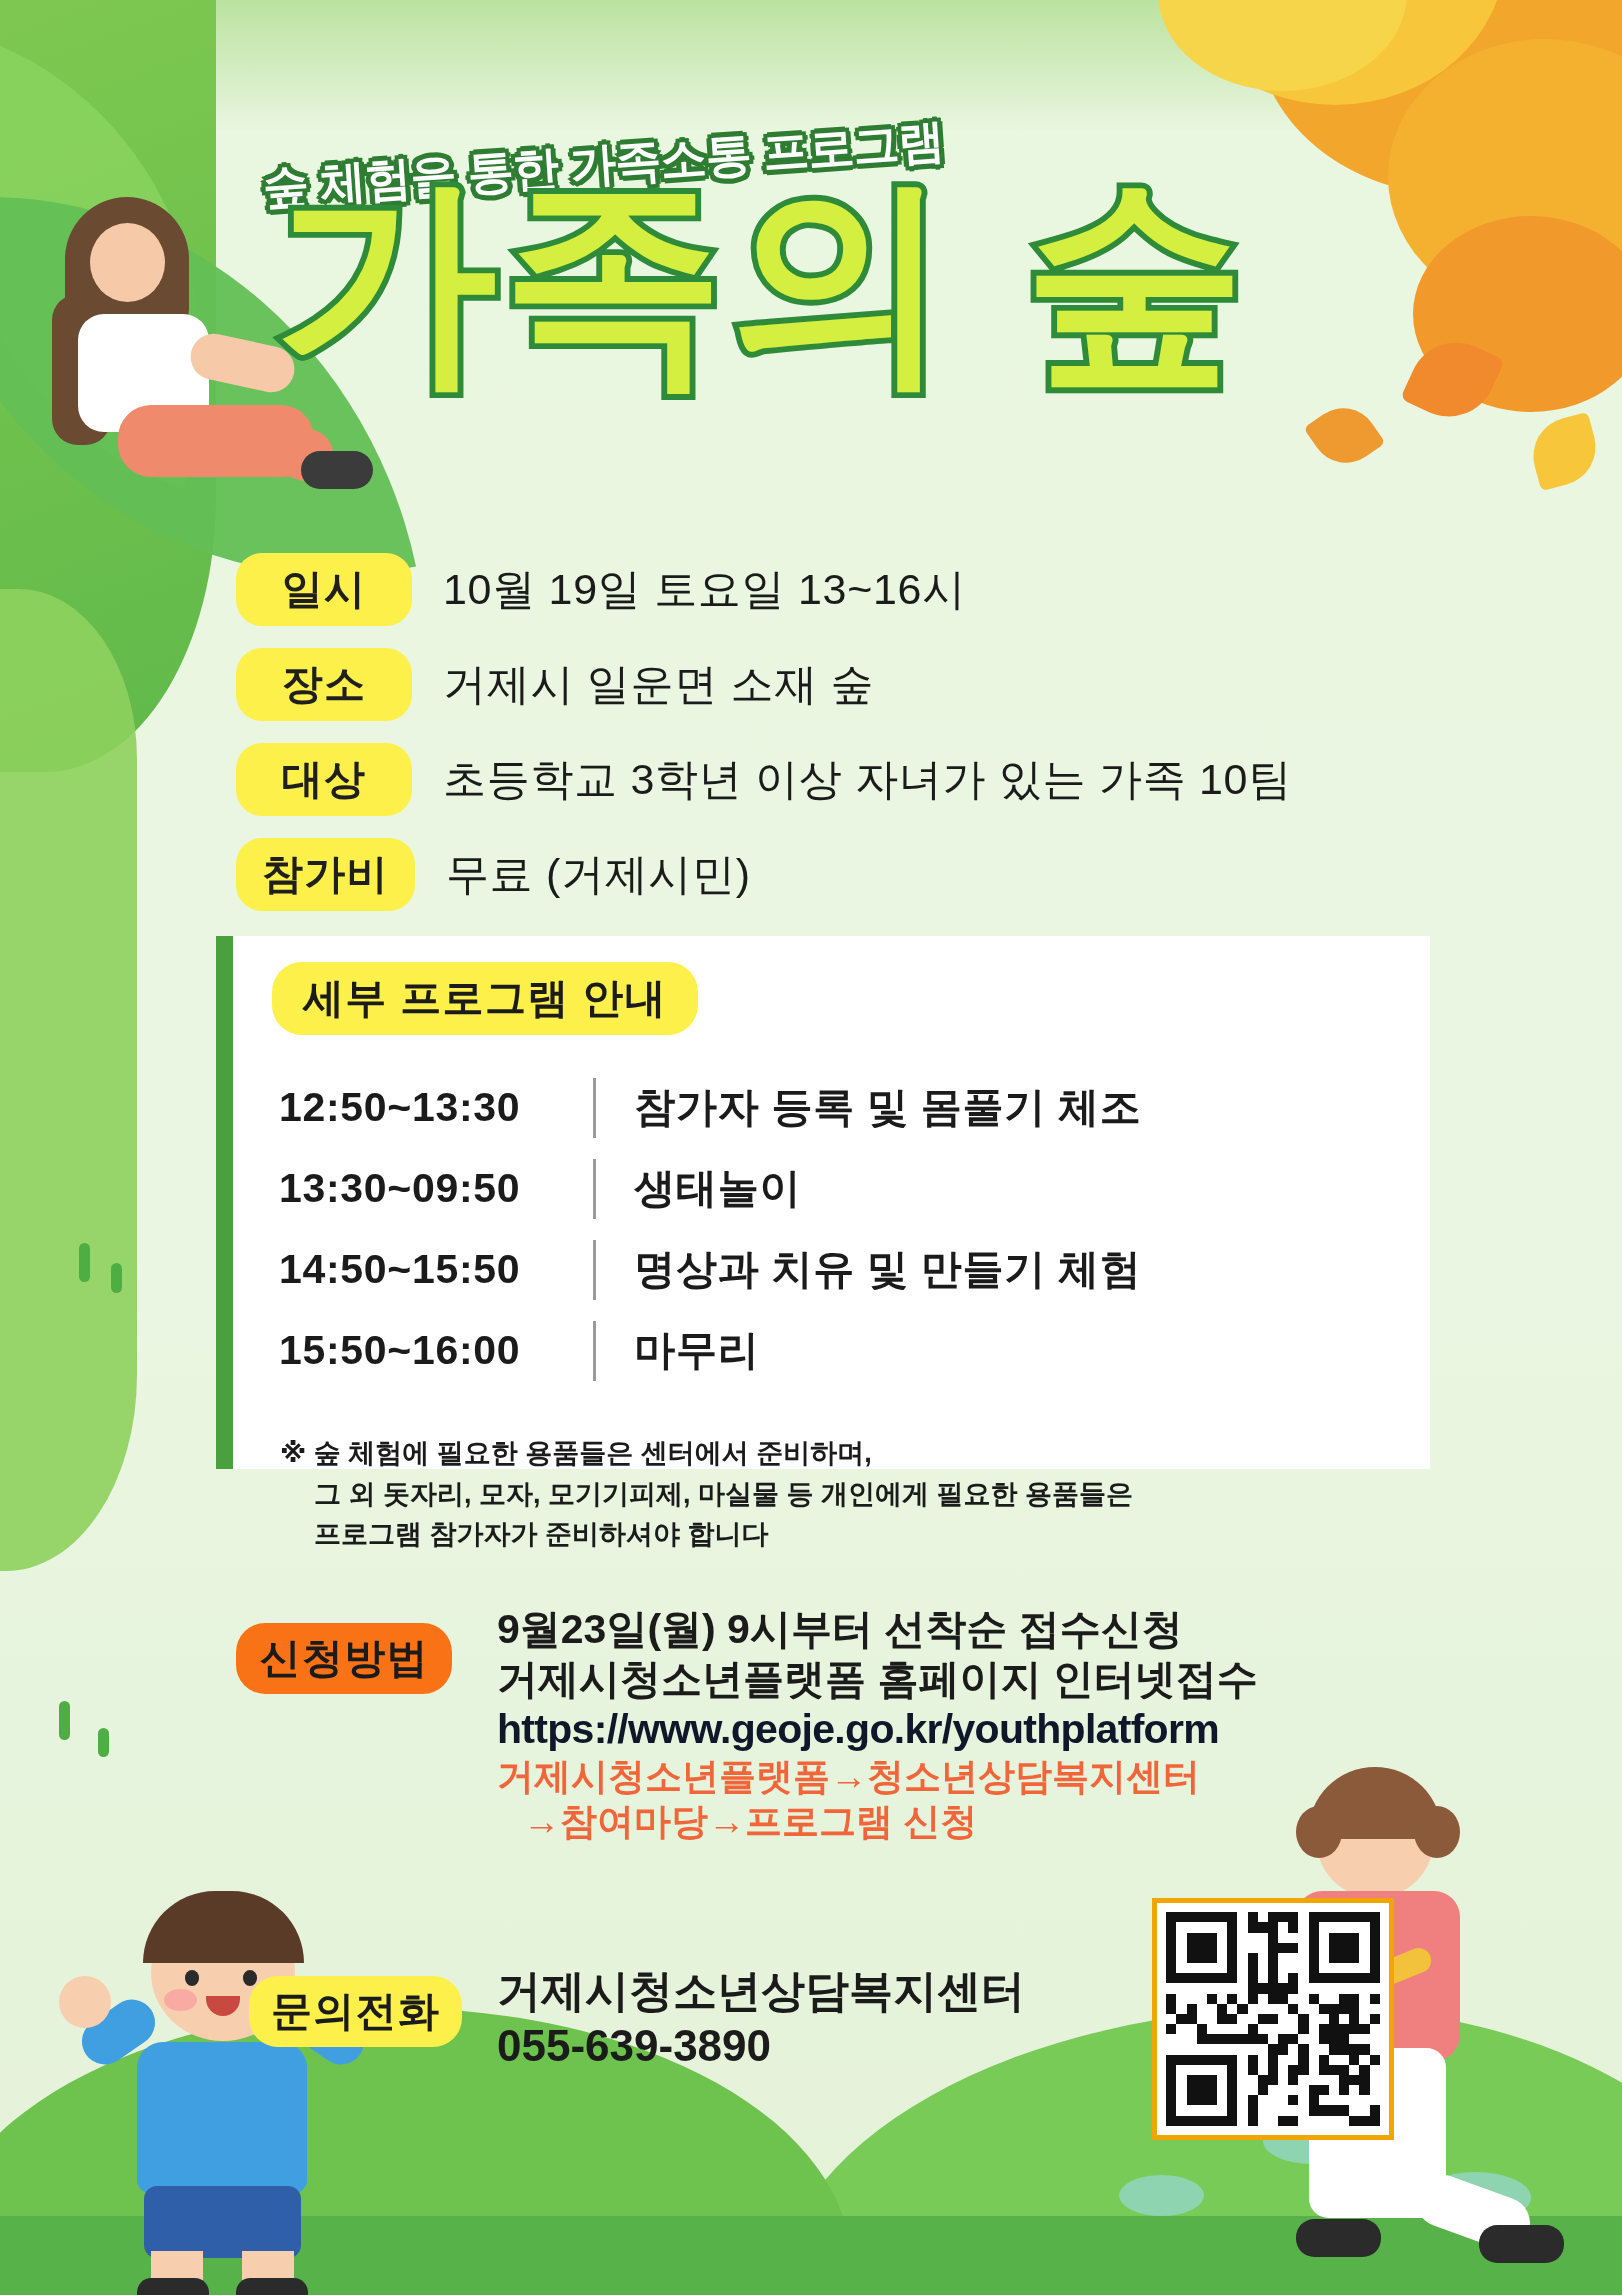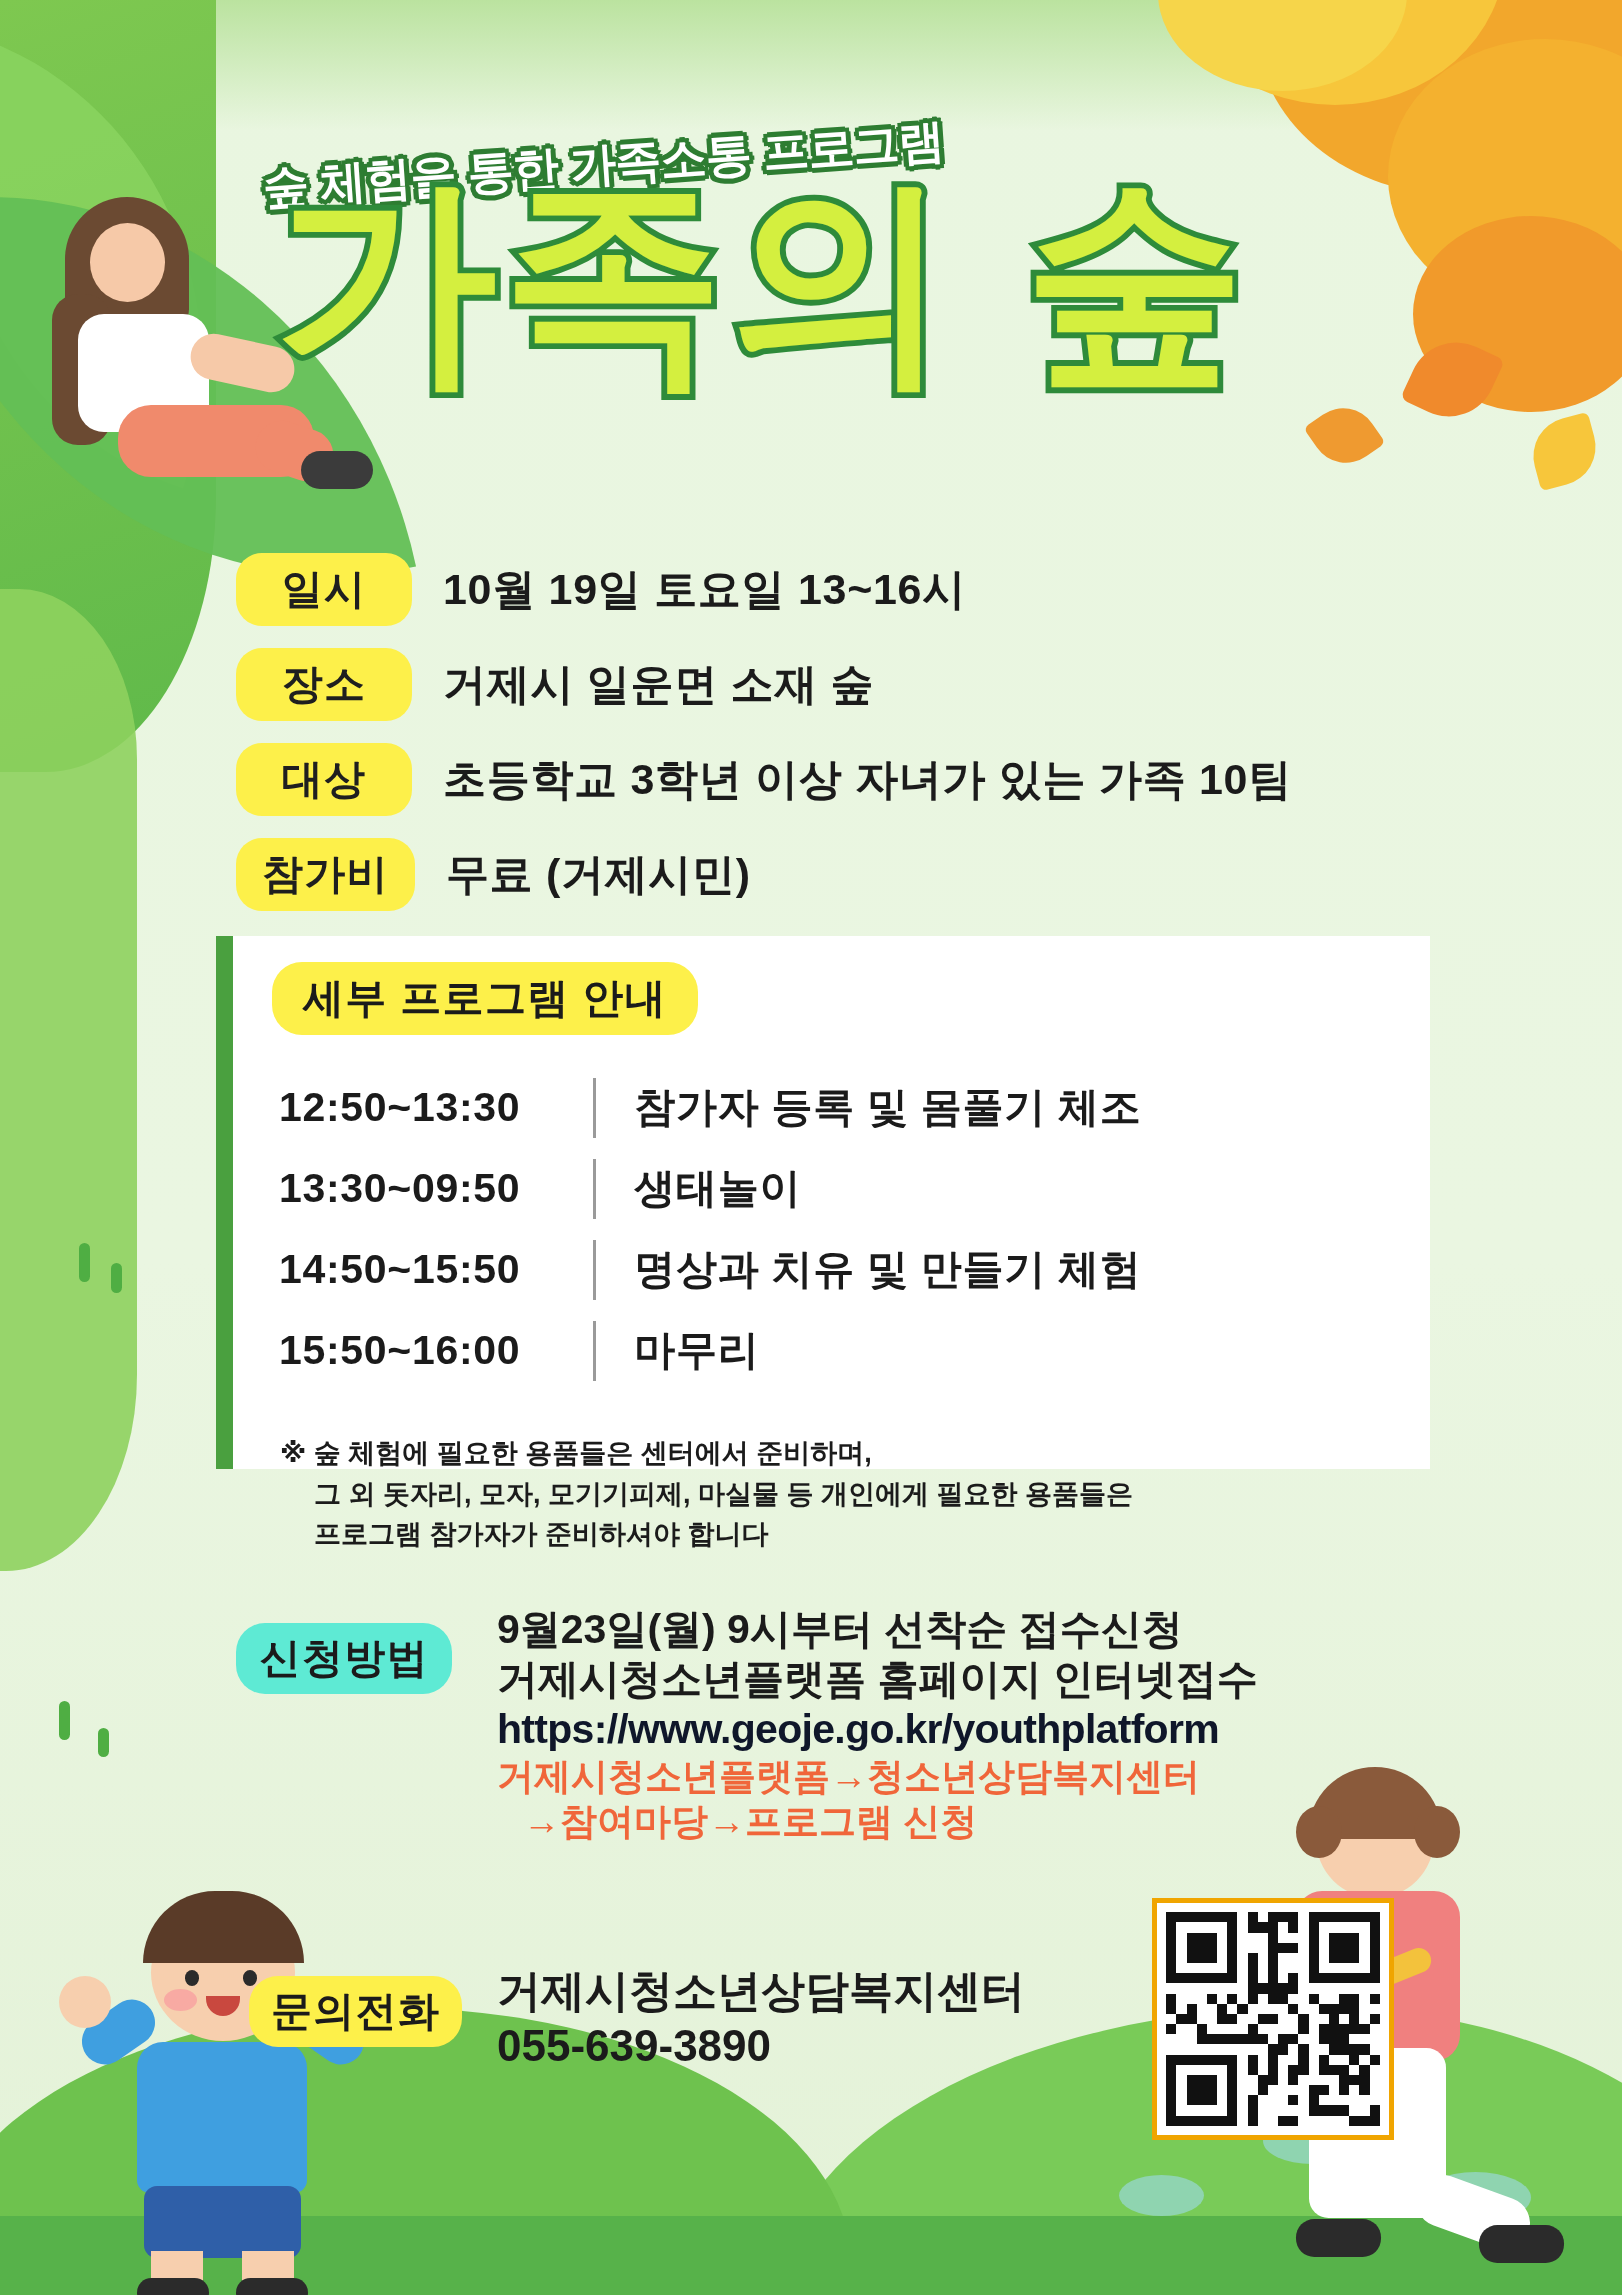--- a/index.html
+++ b/index.html
@@ -163,21 +163,21 @@
     padding: 9.2px 26px;
     border-radius: 26px;
     min-width: 124px;
     text-align: center;
     letter-spacing: 1.3px;
     box-shadow: 0 0 0 0 transparent;
   }
   .infotext {
     font-size: 43px;
     color: #1b1b1b;
-    font-weight: 700;
+    font-weight: 400;
     letter-spacing: 0.7px;
     white-space: nowrap;
   }
 
   
   .panel {
     position: absolute;
     left: 216px; top: 936px;
     width: 1197px; height: 533px;
     background: #ffffff;
@@ -230,21 +230,21 @@
     line-height: 1.5;
     color: #1b1b1b;
     font-weight: 600;
   }
   .note .ind { padding-left: 34px; display: block; }
 
   
   .apply-chip {
     position: absolute;
     left: 236px; top: 1623px;
-    background: #5eead4;
+    background: #f97316;
     font-size: 41px;
     font-weight: 800;
     padding: 7.9px 23.6px;
     border-radius: 29px;
     letter-spacing: 1.3px;
     color: #1b1b1b;
   }
   .apply-lines {
     position: absolute;
     left: 497px; top: 1604px;

